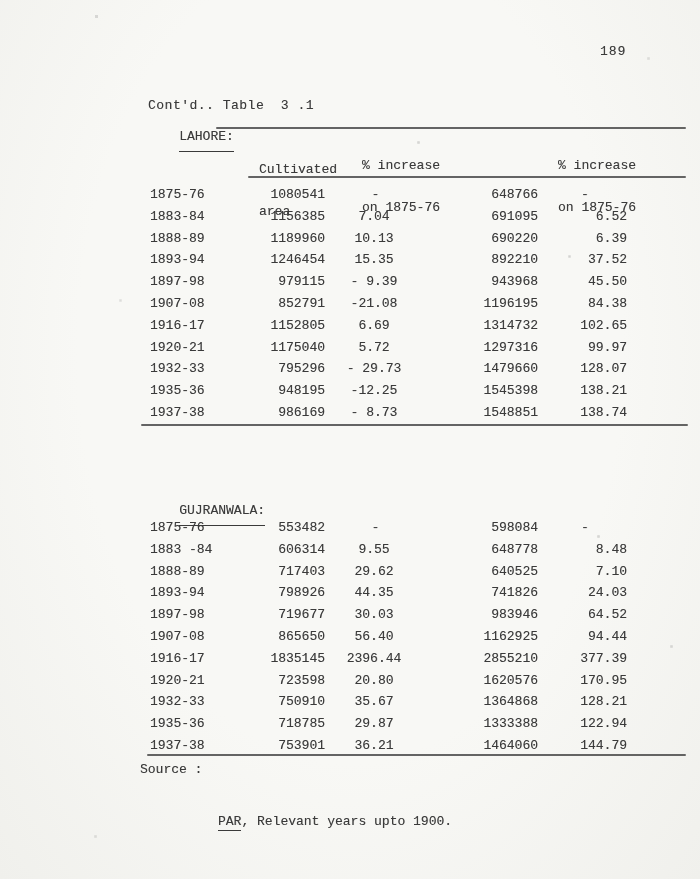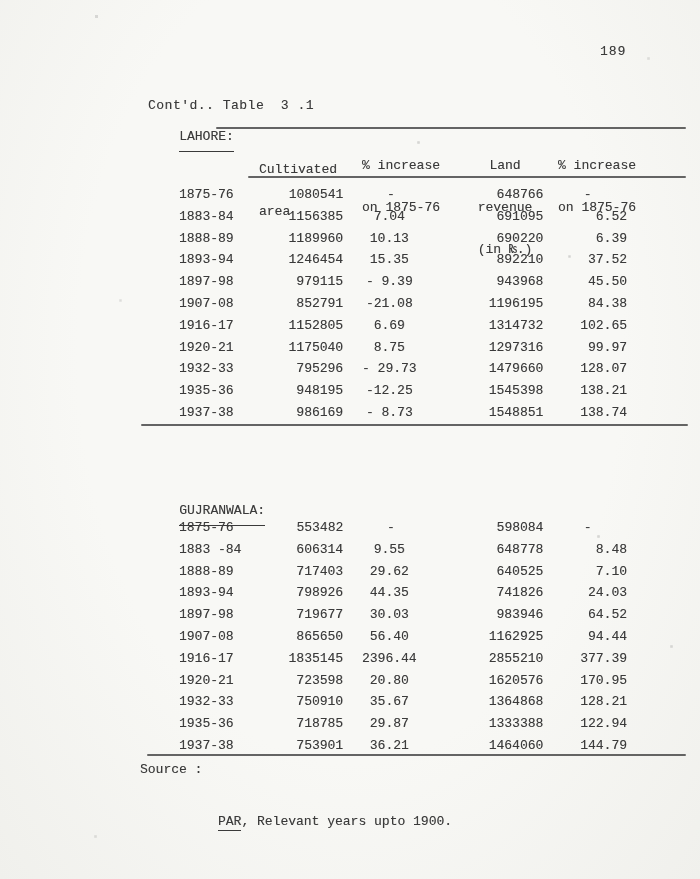--- a/index.html
+++ b/index.html
@@ -26,21 +26,21 @@
   .rule-lahore-end{left:141px;top:424px;width:547px;}
   .rule-table-end{left:147px;top:754px;width:539px;}
   .hdr{position:absolute;line-height:14px;white-space:pre;}
   .hdr-cultivated{left:259px;top:135px;}
   .hdr-pct-a{left:362px;top:131px;}
   .hdr-revenue{left:466px;top:131px;width:78px;text-align:center;}
   .hdr-pct-b{left:558px;top:131px;}
   .rows{position:absolute;left:150px;width:479px;}
   .rows-lahore{top:188px;}
   .rows-gujranwala{top:521px;}
-  .trow{display:flex;height:21.8px;align-items:flex-start;margin-left:29px;}
+  .trow{display:flex;height:21.8px;align-items:flex-start;}
   .cell{line-height:14px;white-space:pre;overflow:visible;}
   .c0{width:78px;text-align:left;}
   .c1{width:100px;text-align:right;padding-right:3px;box-sizing:border-box;}
   .c2{width:95px;text-align:center;padding-right:3px;box-sizing:border-box;}
   .c3{width:118px;text-align:right;padding-right:3px;box-sizing:border-box;}
   .c4{width:88px;text-align:right;padding-right:2px;box-sizing:border-box;}
   .cell.dash{text-align:center;padding-right:0;}
   .source-label{left:140px;top:762px;}
   .source-lines{left:218px;top:762px;line-height:24px;white-space:pre;}
   .u{border-bottom:1.3px solid #3a3a3a;padding-bottom:0.5px;}
@@ -73,25 +73,20 @@
   <div class="rule rule-top"></div>
 
   <div class="hdr hdr-cultivated">
     <div>Cultivated</div>
     <div>area</div>
   </div>
   <div class="hdr hdr-pct-a">
     <div>% increase</div>
     <div>on 1875-76</div>
   </div>
-  <div class="hdr hdr-revenue">
-    <div>Land</div>
-    <div>revenue</div>
-    <div>(in ₨.)</div>
-  </div>
   <div class="hdr hdr-pct-b">
     <div>% increase</div>
     <div>on 1875-76</div>
   </div>
 
   <div class="rule rule-mid"></div>
 
   <div class="rows rows-lahore">
       <div class="trow">
         <div class="cell c0">1875-76</div>
@@ -138,21 +133,21 @@
       <div class="trow">
         <div class="cell c0">1916-17</div>
         <div class="cell c1">1152805</div>
         <div class="cell c2">6.69</div>
         <div class="cell c3">1314732</div>
         <div class="cell c4">102.65</div>
       </div>
       <div class="trow">
         <div class="cell c0">1920-21</div>
         <div class="cell c1">1175040</div>
-        <div class="cell c2">8.75</div>
+        <div class="cell c2">5.72</div>
         <div class="cell c3">1297316</div>
         <div class="cell c4">99.97</div>
       </div>
       <div class="trow">
         <div class="cell c0">1932-33</div>
         <div class="cell c1">795296</div>
         <div class="cell c2">- 29.73</div>
         <div class="cell c3">1479660</div>
         <div class="cell c4">128.07</div>
       </div>

